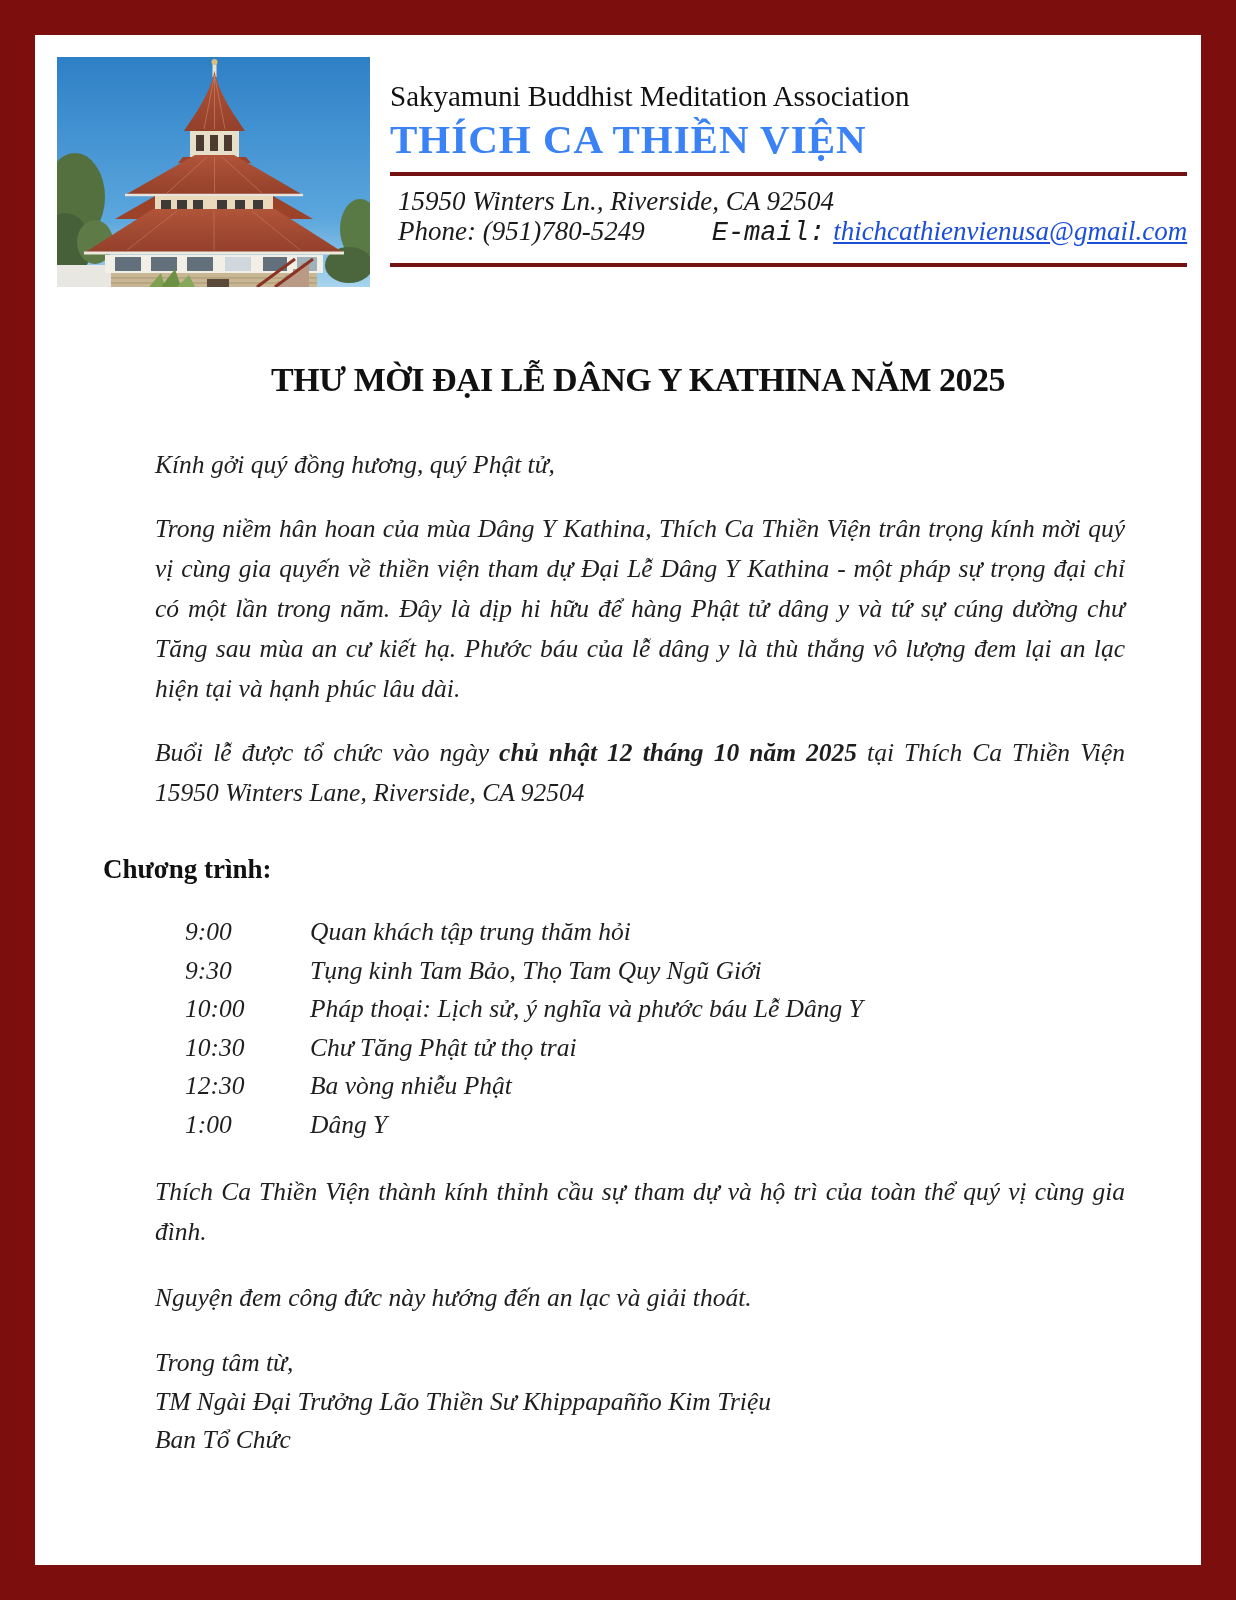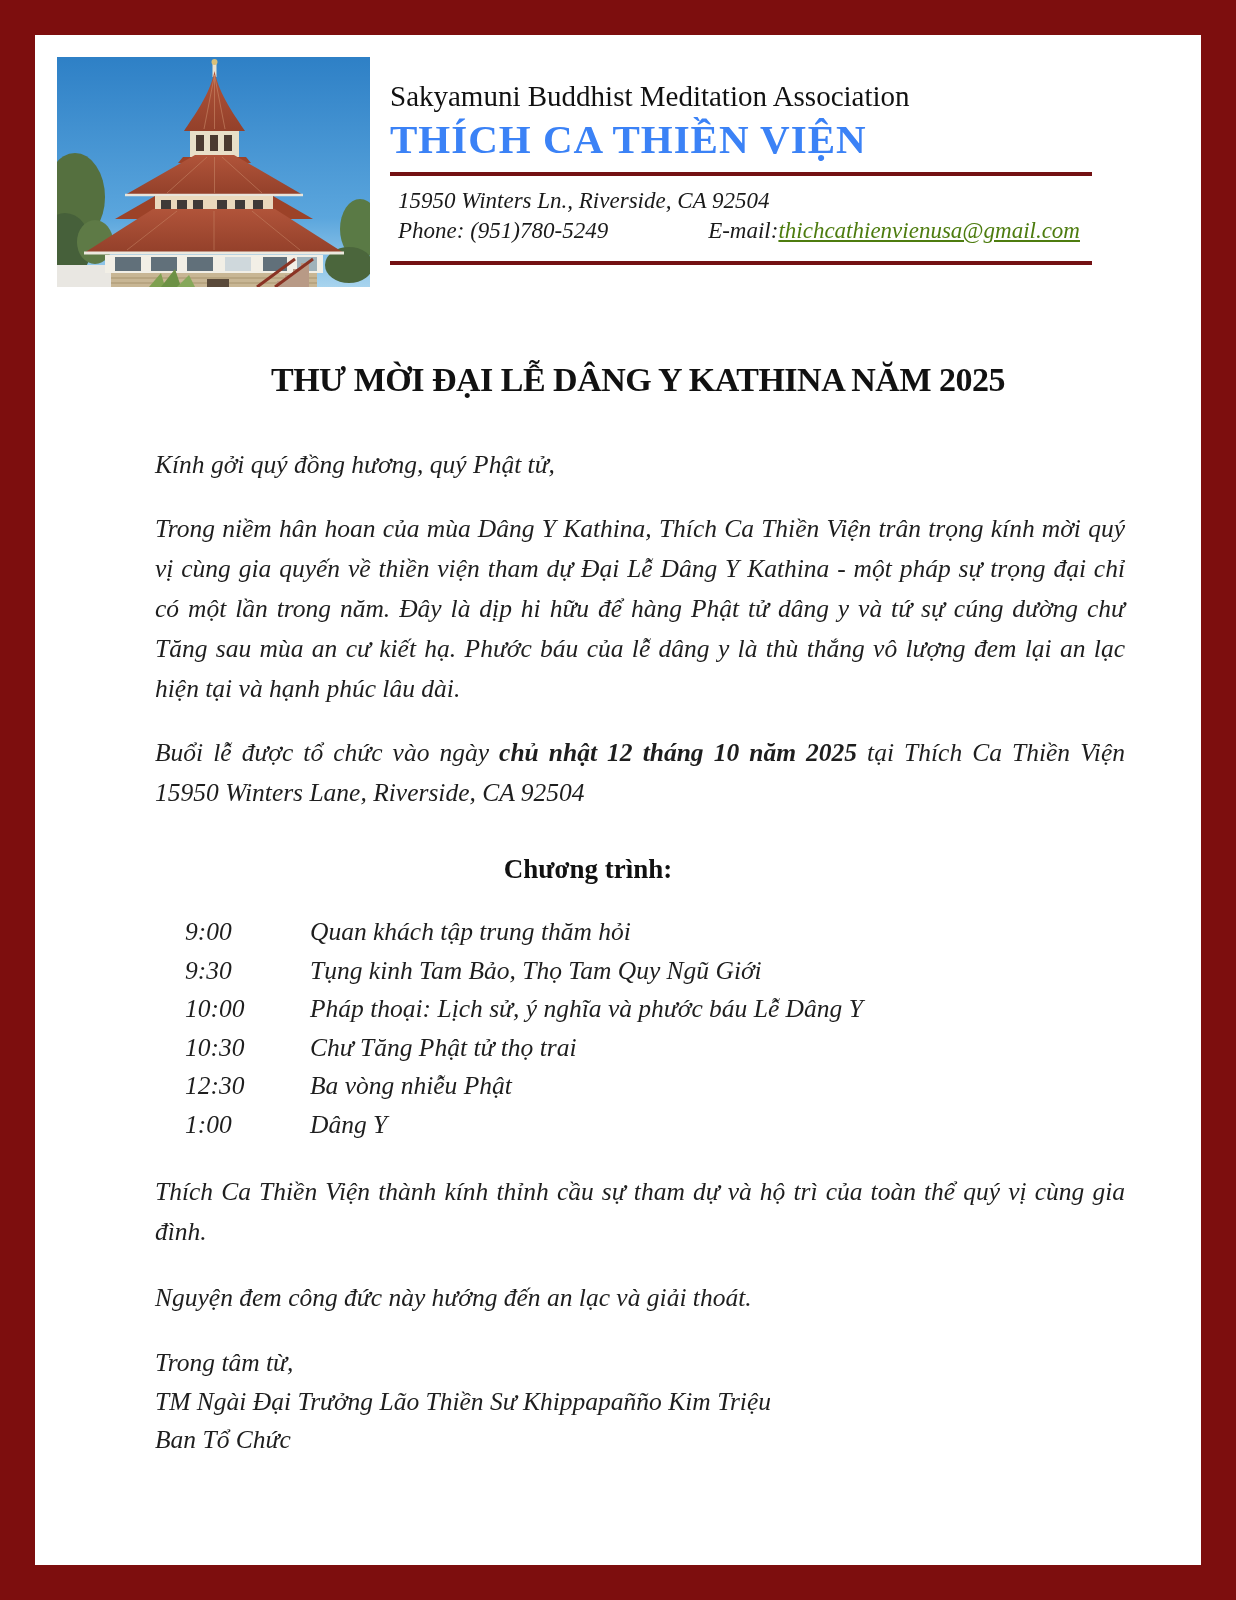--- a/index.html
+++ b/index.html
@@ -47,30 +47,31 @@
     line-height: 48px;
     margin-top: 2px;
   }
   .hrule {
     height: 4px;
     background: #731113;
     margin-top: 9px;
   }
   .addr-block {
     font-style: italic;
-    font-size: 23px;
+    font-size: 27px;
     color: #1a1a1a;
     margin: 11px 0 0 8px;
     line-height: 28px;
   }
   .addr-row2 { margin-top: 2px; white-space: nowrap; }
-  .email-label { margin-left: 100px; }
+  .email-label { margin-left: 67px; font-family: Liberation Mono, monospace; }
   .email-link {
-    color: #4d7c0f;
+    color: #1d4ed8;
     text-decoration: underline;
+    margin-left: 8px;
   }
   .hrule-bottom { margin-top: 16px; }
 
   
   .doc-title {
     text-align: center;
     font-weight: bold;
     font-size: 34px;
     color: #111;
     margin-top: 74px;
@@ -87,21 +88,20 @@
     margin-top: 12px;
   }
   .salutation { margin-top: 46px; }
   .para { margin-top: 24px; text-align: justify; }
   .bold { font-weight: bold; }
 
   .program-heading {
     font-style: normal;
     font-weight: bold;
     font-size: 27px;
-    text-align: center;
     margin-top: 36px;
     position: relative;
     left: -52px;
     color: #111;
   }
   .program { margin-top: 24px; }
   .program-row { display: flex; line-height: 38.5px; }
   .program-time { flex: none; width: 125px; margin-left: 30px; }
   .program-activity { flex: 1; }
 

